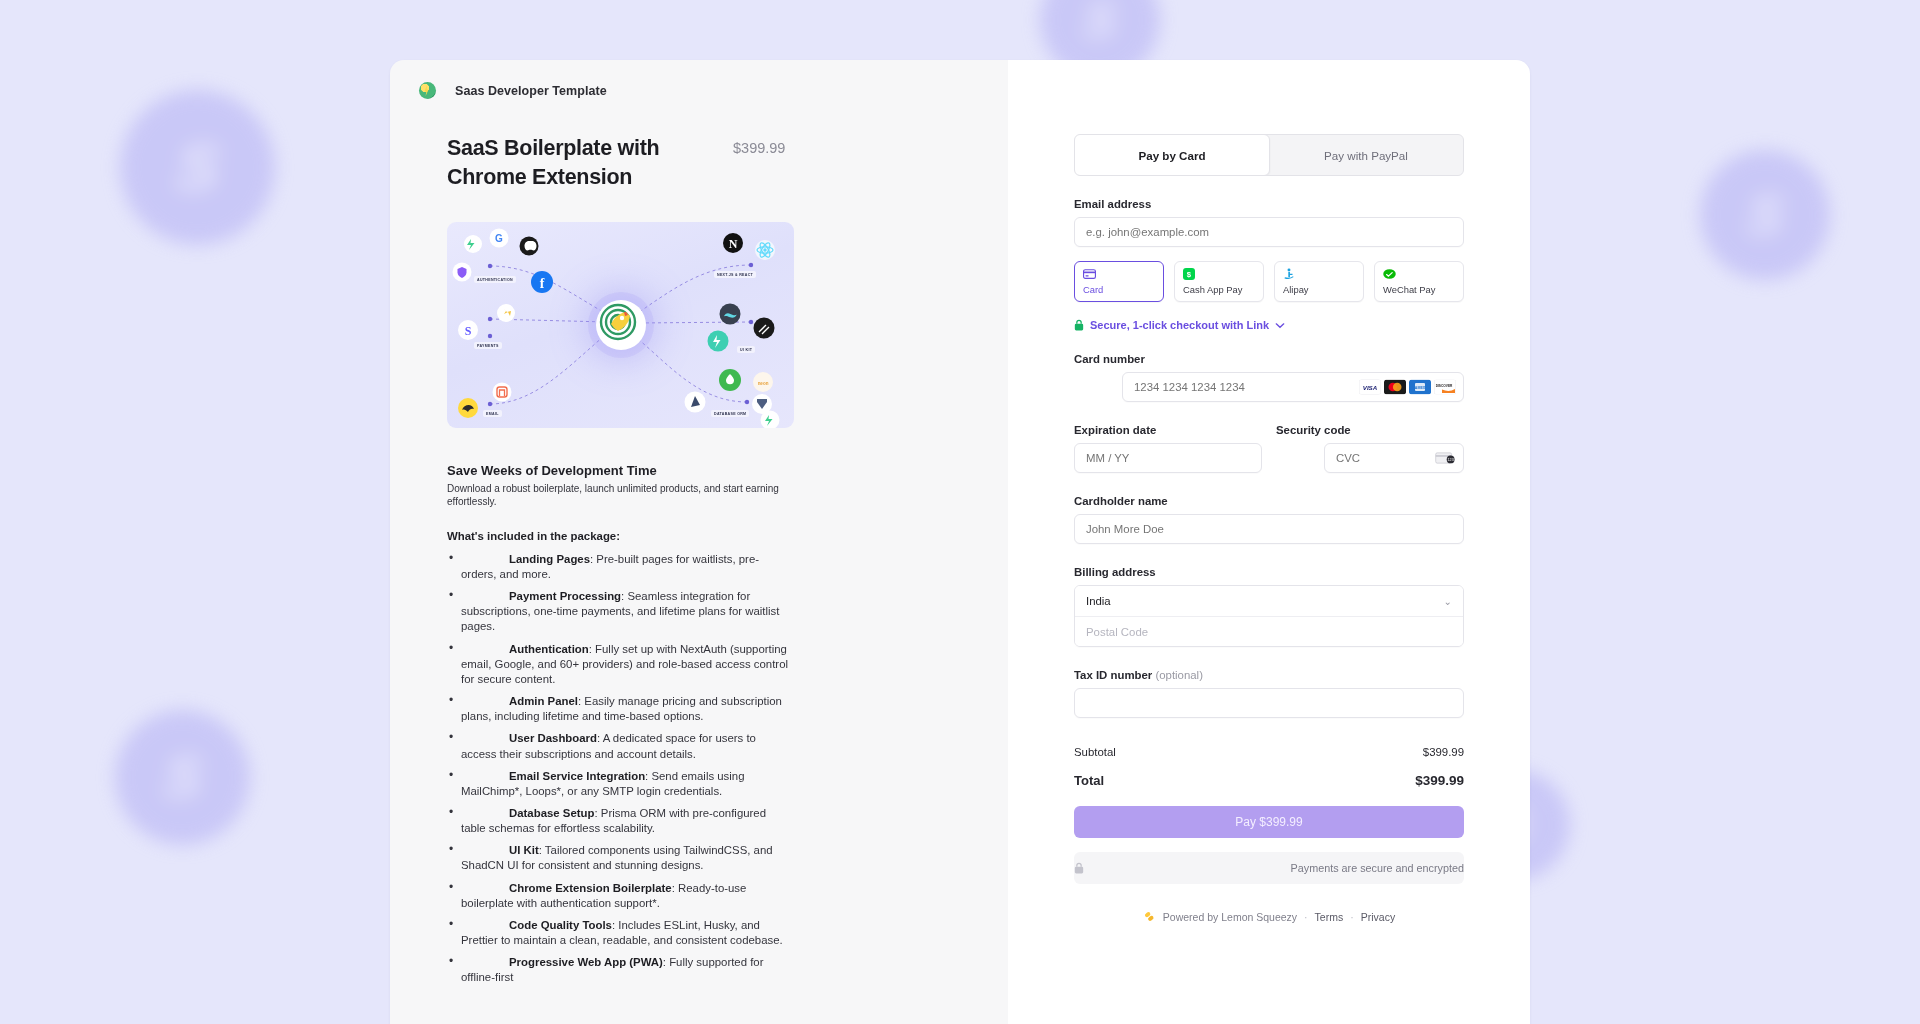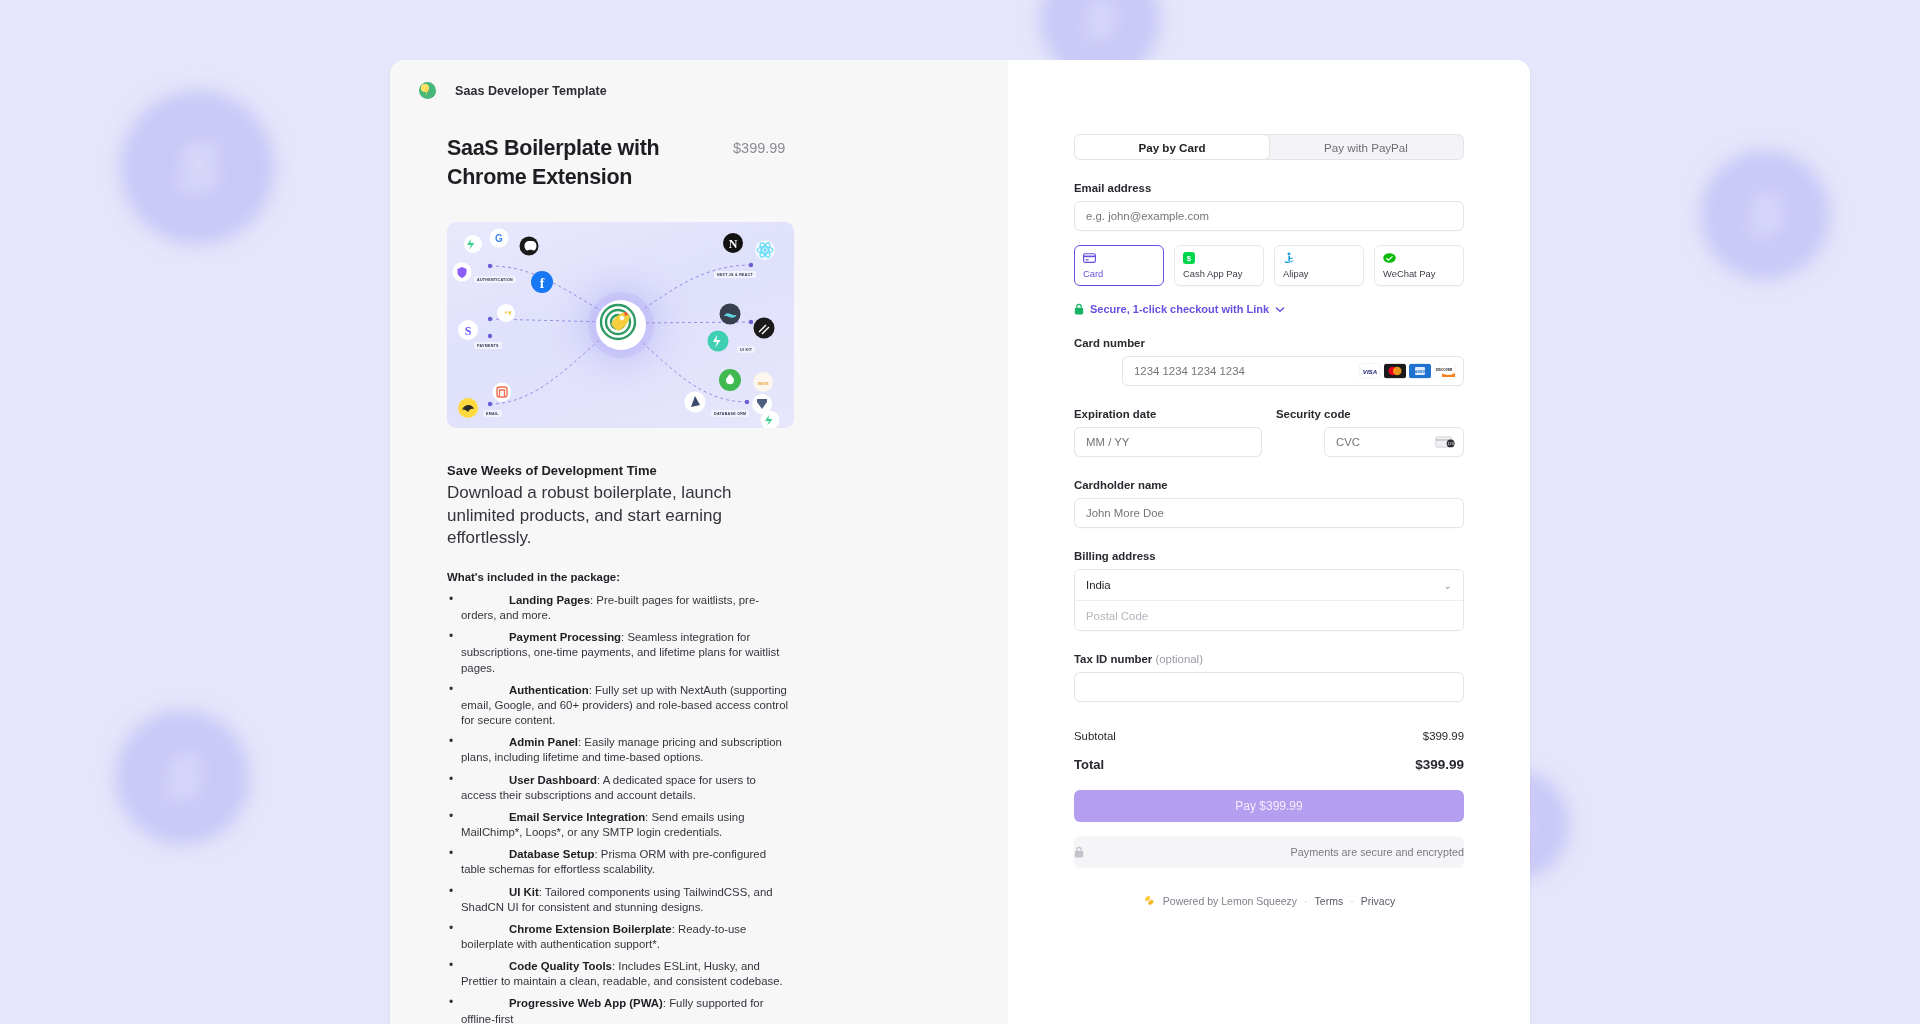--- a/index.html
+++ b/index.html
@@ -95,41 +95,41 @@
     position: absolute; left: 50%; top: 50%;
     width: 50px; height: 50px; margin: -25px 0 0 -25px;
     border-radius: 50%; background: #fff;
     box-shadow: 0 0 0 8px rgba(160,150,245,.18), 0 0 34px 12px rgba(150,140,245,.35);
     display: flex; align-items: center; justify-content: center;
   }
 
   
   .copy { margin-top: 35px; max-width: 345px; }
   .copy h3 { font-size: 13px; font-weight: 700; color: #1f1f25; margin-bottom: 4px; }
-  .copy p { font-size: 17px; line-height: 1.33; color: #34343c; }
+  .copy p { font-size: 10px; line-height: 1.33; color: #34343c; }
   .copy h4 { font-size: 11.4px; font-weight: 700; color: #1f1f25; margin: 21px 0 10px; }
   .feature-list { list-style: none; }
   .feature-list li {
     font-size: 11.4px; line-height: 1.33; color: #34343c;
     margin-bottom: 7px; padding-left: 14px; position: relative;
   }
   .feature-list li::before {
     content: "•"; position: absolute; left: 2px; top: -1px; color: #34343c; font-size: 12px;
   }
   .feature-list b { font-weight: 700; color: #1d1d22; padding-left: 48px; }
 
   
   .pay-pane {
     flex: 1; background: #ffffff;
     padding: 74px 66px 0 66px;
     position: relative;
   }
 
   .tabs {
-    display: flex; height: 26px;
+    display: flex; height: 42px;
     border: 1px solid #e3e3e8; border-radius: 6px;
     background: #f4f4f6; overflow: hidden;
   }
   .tab {
     flex: 1; display: flex; align-items: center; justify-content: center;
     font-size: 11.6px; color: #6e6e7a; cursor: pointer;
   }
   .tab.active {
     background: #fff; color: #1d1d22; font-weight: 700;
     border-radius: 6px; box-shadow: 0 1px 2px rgba(0,0,0,.05);

